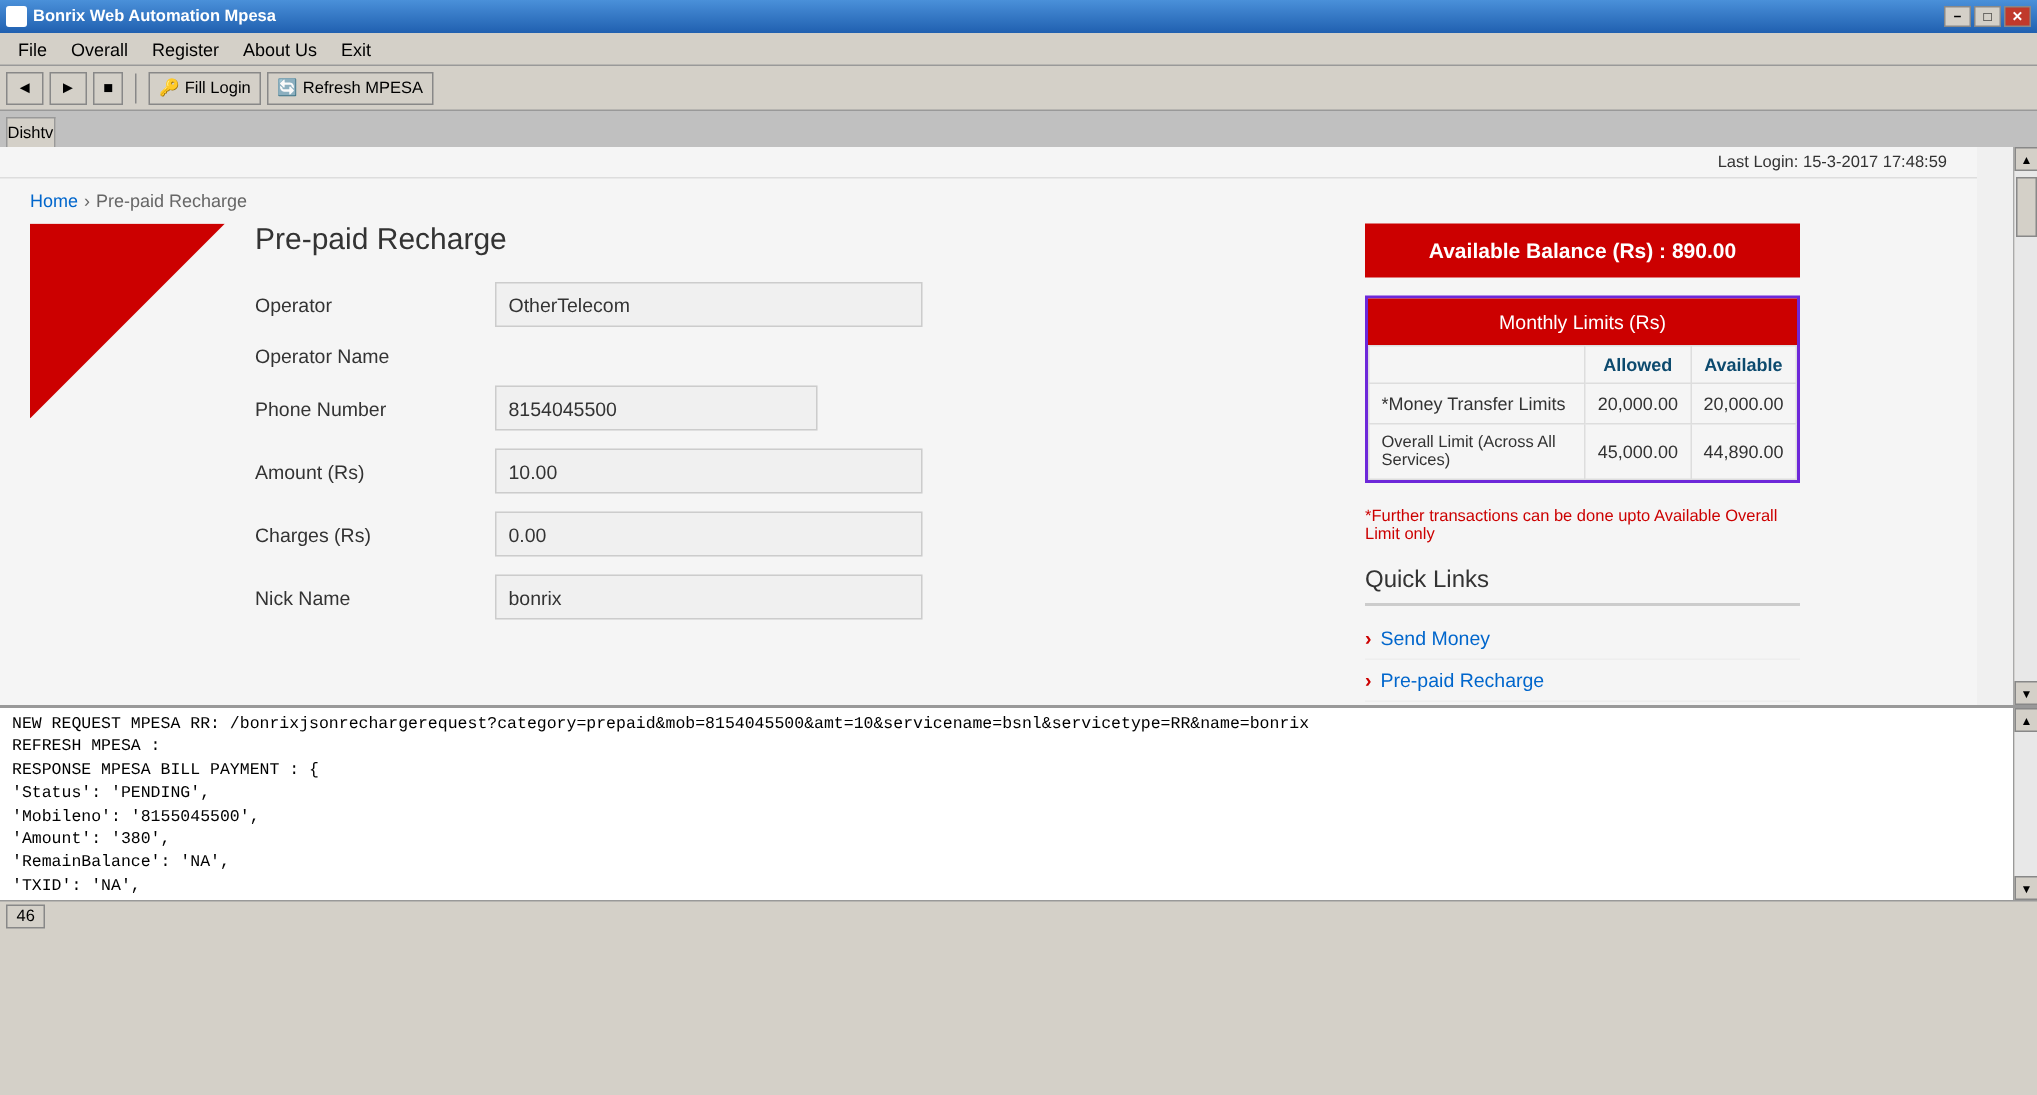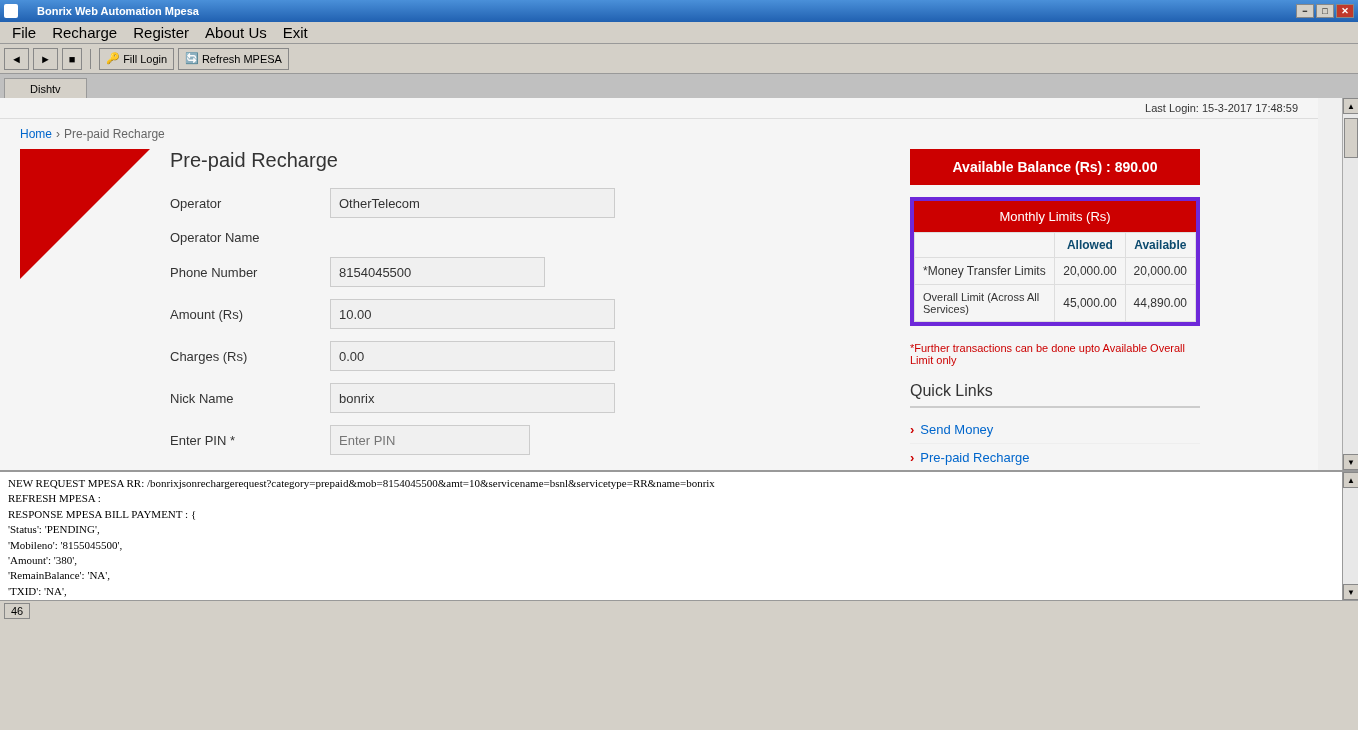--- a/index.html
+++ b/index.html
@@ -10,21 +10,21 @@
       background: linear-gradient(to bottom, #4a90d9 0%, #2060b0 100%);
       height: 22px;
       display: flex;
       align-items: center;
       justify-content: space-between;
       padding: 0 4px;
       color: white;
       font-size: 11px;
       font-weight: bold;
     }
-    .title-bar-left { display: flex; align-items: center; gap: 19px; }
+    .title-bar-left { display: flex; align-items: center; gap: 4px; }
     .title-bar-icon { width: 14px; height: 14px; background: #fff; border-radius: 2px; }
     .title-bar-controls { display: flex; gap: 2px; }
     .title-btn {
       width: 18px; height: 14px; border: 1px solid #888; background: #d4d0c8;
       cursor: pointer; display: flex; align-items: center; justify-content: center;
       font-size: 9px; color: #000;
     }
     .title-btn.close { background: #c0392b; color: white; }
 
     
@@ -32,21 +32,21 @@
       background: #d4d0c8;
       height: 22px;
       display: flex;
       align-items: center;
       padding: 0 4px;
       border-bottom: 1px solid #999;
     }
     .menu-item {
       padding: 2px 8px;
       cursor: pointer;
-      font-size: 15px;
+      font-size: 12px;
       color: #000;
     }
 
     
     .toolbar {
       background: #d4d0c8;
       height: 30px;
       display: flex;
       align-items: center;
       padding: 0 4px;
@@ -70,21 +70,21 @@
       background: #c0c0c0;
       height: 24px;
       display: flex;
       align-items: flex-end;
       padding: 0 4px;
     }
     .tab {
       background: #d4d0c8;
       border: 1px solid #999;
       border-bottom: none;
-      padding: 2px 25px;
+      padding: 2px 0;
       font-size: 11px;
       cursor: pointer;
       height: 20px;
       display: flex;
       align-items: center;
     }
 
     
     .browser-content {
       flex: 1;
@@ -174,21 +174,21 @@
     .balance-badge {
       background: #cc0000;
       color: white;
       padding: 10px 16px;
       font-size: 14px;
       font-weight: bold;
       text-align: center;
       margin-bottom: 12px;
     }
     .monthly-limits {
-      border: 4px solid #6d28d9;
+      border: 2px solid #6d28d9;
       margin-bottom: 12px;
     }
     .monthly-limits-header {
       background: #cc0000;
       color: white;
       padding: 8px;
       text-align: center;
       font-size: 13px;
     }
     .limits-table {
@@ -265,21 +265,21 @@
     .log-area {
       height: 130px;
       background: #ffffff;
       border-top: 2px solid #999;
       display: flex;
       position: relative;
     }
     .log-content {
       flex: 1;
       padding: 4px 8px;
-      font-family: Liberation Serif, serif;
+      font-family: Liberation Mono, monospace;
       font-size: 11px;
       color: #000;
       overflow: hidden;
       line-height: 1.4;
     }
     .log-scrollbar {
       width: 16px;
       background: #d4d0c8;
       border-left: 1px solid #999;
       display: flex;
@@ -322,21 +322,21 @@
   </div>
   <div class="title-bar-controls">
     <div class="title-btn">−</div>
     <div class="title-btn">□</div>
     <div class="title-btn close">✕</div>
   </div>
 </div>
 
 <div class="menu-bar">
   <div class="menu-item">File</div>
-  <div class="menu-item">Recharge</div>
+  <div class="menu-item">Overall</div>
   <div class="menu-item">Register</div>
   <div class="menu-item">About Us</div>
   <div class="menu-item">Exit</div>
 </div>
 
 <div class="toolbar">
   <div class="toolbar-btn">
     <span>◄</span>
   </div>
   <div class="toolbar-btn">
@@ -411,24 +411,20 @@
         <div class="form-row">
           <div class="form-label">Charges (Rs)</div>
           <input class="form-input form-input-wide" type="text" value="0.00" style="">
         </div>
 
         <div class="form-row">
           <div class="form-label">Nick Name</div>
           <input class="form-input form-input-wide" type="text" value="bonrix" style="">
         </div>
 
-        <div class="form-row">
-          <div class="form-label">Enter PIN *</div>
-          <input class="form-input form-input-pin" type="password" placeholder="Enter PIN" style="">
-        </div>
 
       </div>
 
       <div class="right-panel">
         <div class="balance-badge">
           <span>Available Balance (Rs) : 890.00</span>
         </div>
 
         <div class="monthly-limits">
           <div class="monthly-limits-header">Monthly Limits (Rs)</div>

